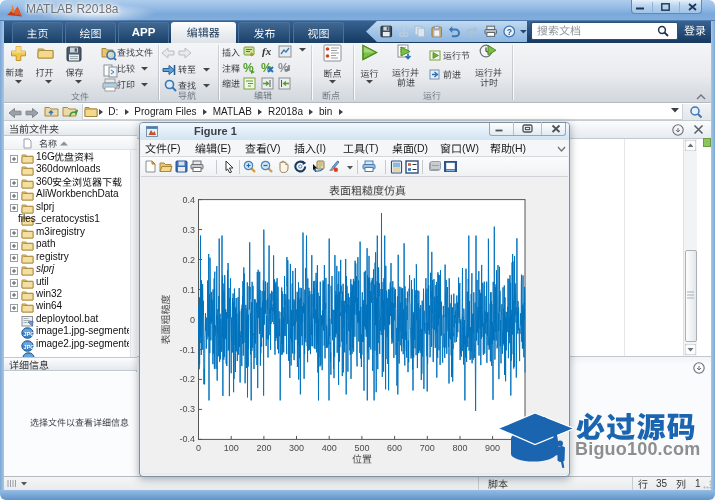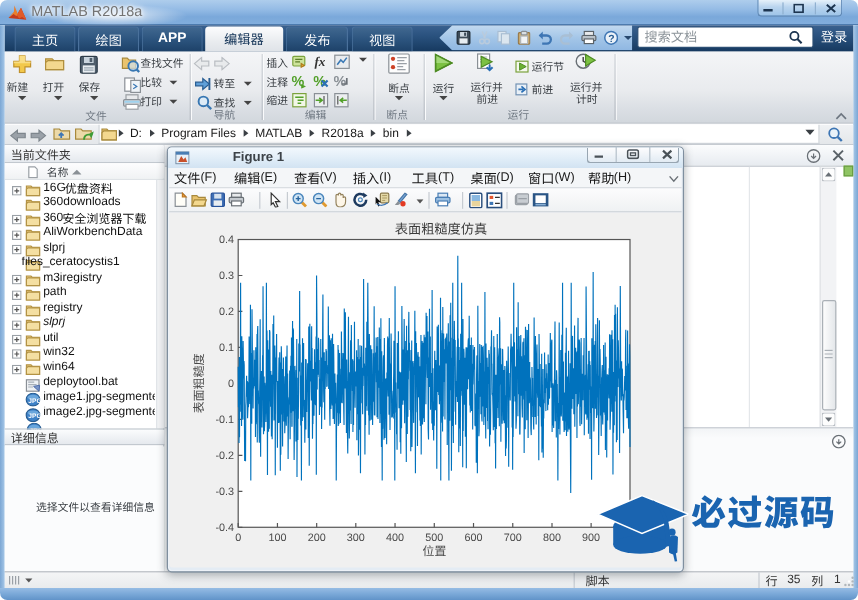--- a/index.html
+++ b/index.html
@@ -1257,12 +1257,13 @@
         <path d="M59.5 37.5q4.5-3 7.5 0l-.5 13q-3.5 3-7 0z" fill="#1a64b0"></path>
         <path d="M62.5 50l1.8 8 2-.3-1.3-8z" fill="#1a64b0"></path>
       </svg>
     </div>
     <div style="position:absolute;left:576px;top:412px;"><svg style="display:inline-block;vertical-align:top;fill:#1a64b0;" width="119.7" height="29" viewBox="0 0 4126 1000">
         <use href="#b5fc5" x="0"></use>
         <use href="#b8fc7" x="1042"></use>
         <use href="#b6e90" x="2084"></use>
         <use href="#b7801" x="3126"></use>
       </svg></div>
+    <div style="position:absolute;left:575px;top:440px;"><span style="font-size:18px;font-weight:bold;color:#8e8e8e;letter-spacing:.2px;font-family:'Liberation Sans',sans-serif">Biguo100.com</span></div>
   </div>
 </body></html>

